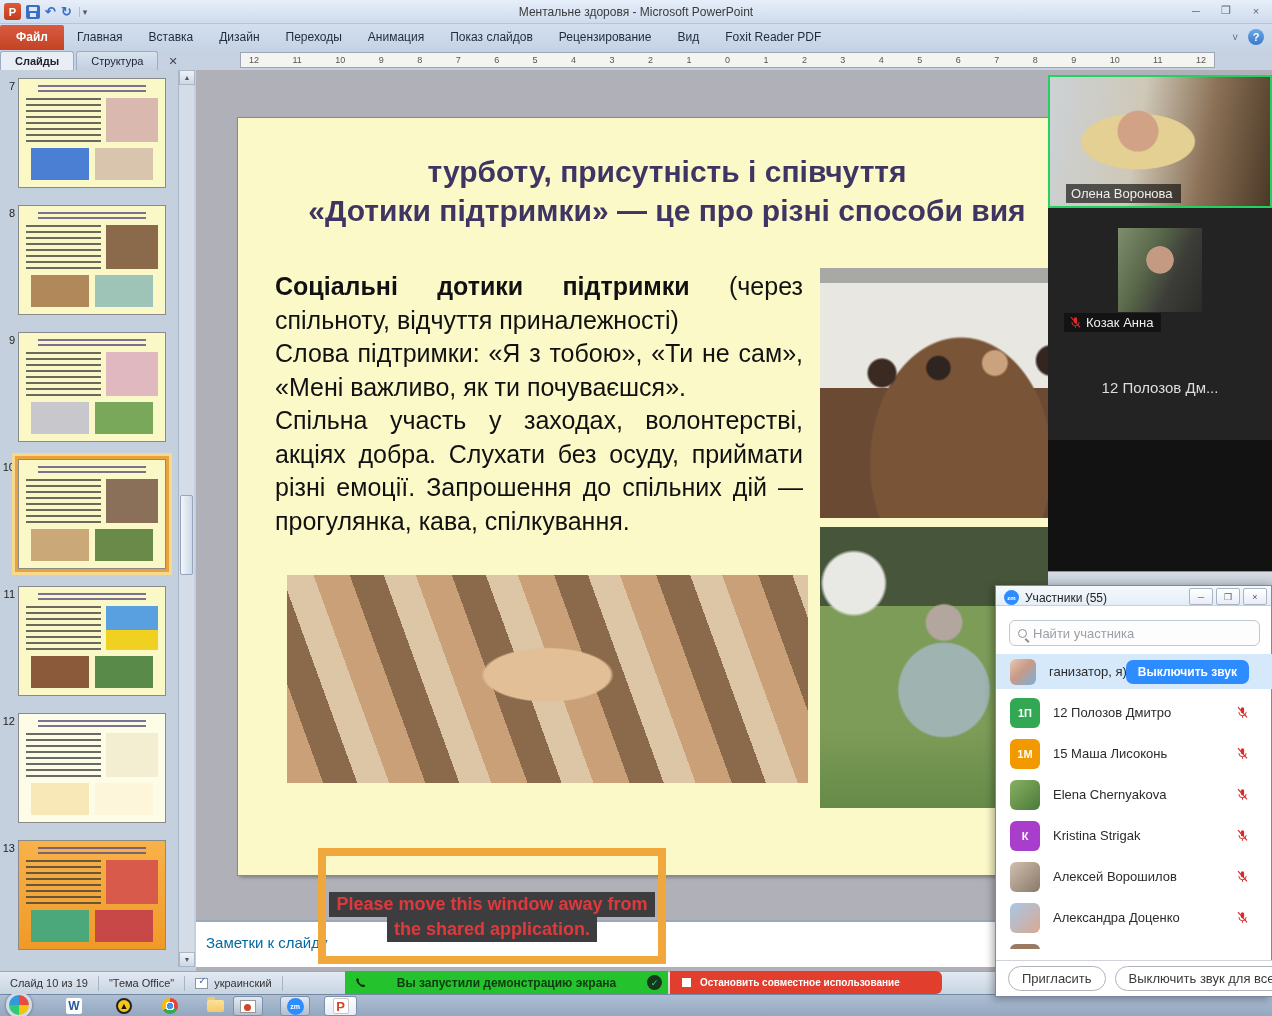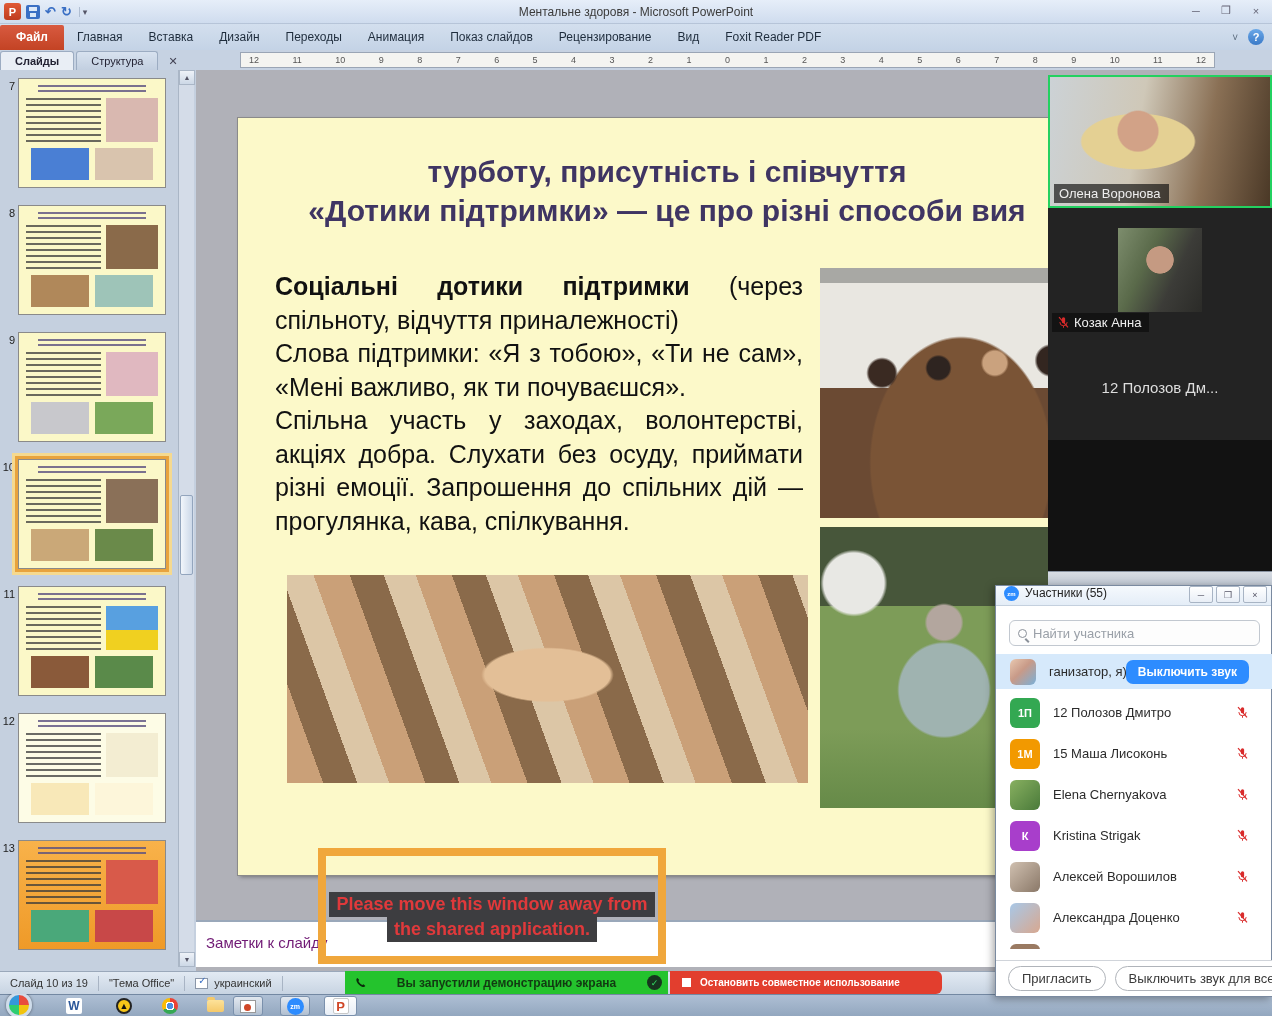--- a/index.html
+++ b/index.html
@@ -100,21 +100,21 @@
   .photo-outdoor { left:582px; top:409px; width:282px; height:281px;
     background:
       radial-gradient(circle at 44% 34%, #b3a69e 0 7%, transparent 8%),
       radial-gradient(ellipse at 44% 58%, #9fb3b0 0 20%, transparent 21%),
       radial-gradient(circle at 12% 20%, #e8e8e4 0 9%, transparent 10%),
       linear-gradient(#47563a 0 28%, #7d9c58 28% 72%, #668a48 100%); }
 
   
   .notes { position:absolute; left:196px; top:920px; width:1036px; height:47px; background:#fff;
     border-top:2px solid #9aa8ba; }
-  .notes-label { position:absolute; left:10px; top:12px; font-size:15px; color:#701a75; }
+  .notes-label { position:absolute; left:10px; top:12px; font-size:15px; color:#0369a1; }
 
   
   .warnbox { position:absolute; left:318px; top:848px; width:348px; height:116px;
     border:8px solid var(--accent_warning_border); z-index:20; }
   .warn-text { margin-top:36px; text-align:center; }
   .warn-text div { display:table; margin:0 auto; background:#3d3d40; color:var(--warning_text);
     font-weight:bold; font-size:18px; line-height:25px; padding:0 7px; }
 
   
   .statusbar { position:absolute; left:0; top:971px; width:1272px; height:23px;
@@ -166,34 +166,34 @@
 
   
   .videopanel { position:absolute; left:1048px; top:75px; width:224px; height:510px; background:#121212; z-index:30; }
   .vtile { position:relative; width:224px; overflow:hidden; background:#232323; }
   .vtile.t1 { height:133px; } .vtile.t2 { height:127px; } .vtile.t3 { height:130px; } .vtile.t4 { height:105px; }
   .vtile.active { border:2px solid #23d160; }
   .vfill { display:none; position:absolute; inset:0; }
   .vtile.active .vfill { display:block; }
   .vcenter { display:none; position:absolute; left:50%; transform:translateX(-50%); top:20px; width:84px; height:84px; }
   .vtile.center .vcenter { display:block; }
-  .vlabel { position:absolute; left:4px; bottom:3px; background:rgba(10,10,10,.65); color:#eee;
+  .vlabel { position:absolute; left:16px; bottom:3px; background:rgba(10,10,10,.65); color:#eee;
     font-size:13px; padding:2px 8px 2px 5px; display:flex; align-items:center; gap:4px; }
   .vcentername { display:none; position:absolute; inset:0; align-items:center; justify-content:center;
     color:#ddd; font-size:15px; }
   .vtile.ph .vcentername { display:flex;text-align:right; }
   .mic-svg { width:13px; height:13px; flex:0 0 auto; }
   .vpanel-bottom { position:absolute; left:0; bottom:0; width:224px; height:14px;
     background:linear-gradient(#d8dde4,#bfc7d2); border-top:1px solid #8a94a2; }
 
   
   .participants { position:absolute; left:995px; top:585px; width:277px; height:412px; background:#fff;
     border:1px solid #7a8aa0; z-index:40; box-shadow:-2px 2px 8px rgba(0,0,0,.35); }
   .p-header { height:20px; background:linear-gradient(#f5f9fd,#e4edf7); border-bottom:1px solid #c4d0de;
-    display:flex; align-items:flex-start; padding:0 4px 0 8px; }
+    display:flex; align-items:flex-end; padding:0 4px 0 8px; }
   .p-zm { width:15px; height:15px; border-radius:50%; background:var(--zoom_blue); color:#fff; font-size:6px;
     font-weight:bold; display:flex; align-items:center; justify-content:center; margin-right:6px; }
   .p-title { font-size:12px; color:#222; flex:1; }
   .p-winbtn { width:24px; height:17px; border:1px solid #a8b4c4; background:linear-gradient(#fff,#e8eef6);
     border-radius:2px; font-size:9px; color:#556; display:flex; align-items:center; justify-content:center; margin-left:3px; }
   .searchwrap { position:absolute; left:13px; top:34px; width:251px; height:26px; border:1px solid #c2c8d0;
     border-radius:6px; background:#fdfdfd; display:flex; align-items:center; padding:0 8px; gap:6px; }
   .mag { width:9px; height:9px; border:1.5px solid #8a9099; border-radius:50%; position:relative; flex:0 0 auto; }
   .mag::after { content:""; position:absolute; left:7px; top:8px; width:5px; height:1.5px; background:#8a9099;
     transform:rotate(45deg); transform-origin:0 0; }

